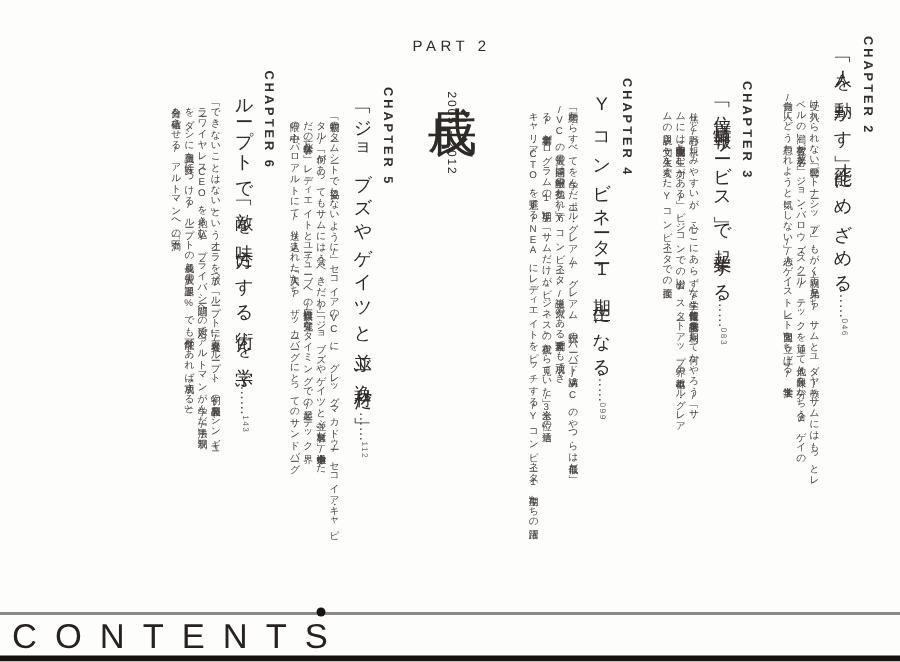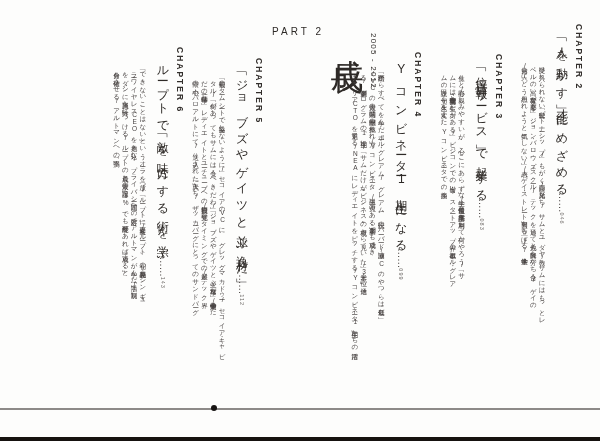--- a/index.html
+++ b/index.html
@@ -24,21 +24,21 @@
   #ch3{margin-top:32px;margin-left:16px;}
   #ch3 .ch-sub{margin-top:16px;}
   #ch4{margin-top:30px;margin-left:20px;}
   #ch4 .ch-sub{margin-top:18px;}
   #ch5{margin-top:36px;margin-left:6px;}
   #ch5 .ch-sub{margin-top:18px;}
   #ch6{margin-top:25px;margin-left:12px;}
   #ch6 .ch-sub{margin-top:20px;}
 
   
-  .part{display:flex;flex-direction:row;width:58px;
+  .part{display:flex;flex-direction:column;align-items:center;width:58px;
         margin-top:4px;margin-left:8px;}
   .part-label{font-size:10px;letter-spacing:3px;color:#2e2a27;white-space:nowrap;}
   .part-title{writing-mode:vertical-rl;text-orientation:upright;font-size:33px;
               letter-spacing:5px;font-weight:400;color:#2e2a27;margin-top:7px;}
   .part-period{writing-mode:vertical-rl;font-size:8px;letter-spacing:1.2px;
                color:#2e2a27;margin-top:7px;white-space:nowrap;}
 
   
   .rule{position:absolute;top:408px;left:0;width:600px;height:1.5px;background:#8d8a88;}
   .rule-dot{position:absolute;top:405px;left:211px;width:6px;height:6px;
@@ -110,15 +110,16 @@
           <div class="sub-line">ラー・ワイヤレスCEOを抱き込む/プライバシー問題への対応でアルトマンが学んだ「手法」/「規制」</div>
           <div class="sub-line">をダシに議員を味方につける/ループトの成長と「最大の課題」/1%でも可能性があれば「成功する」と</div>
           <div class="sub-line">自分を確信させる/アルトマンへの「不満」</div>
         </div>
     </section>
 
   </div>
 
   <div class="rule"></div>
   <div class="rule-dot"></div>
+  <div class="contents-heading">CONTENTS</div>
   <div class="bottom-bar"></div>
 
 </div>
 
 </body></html>

